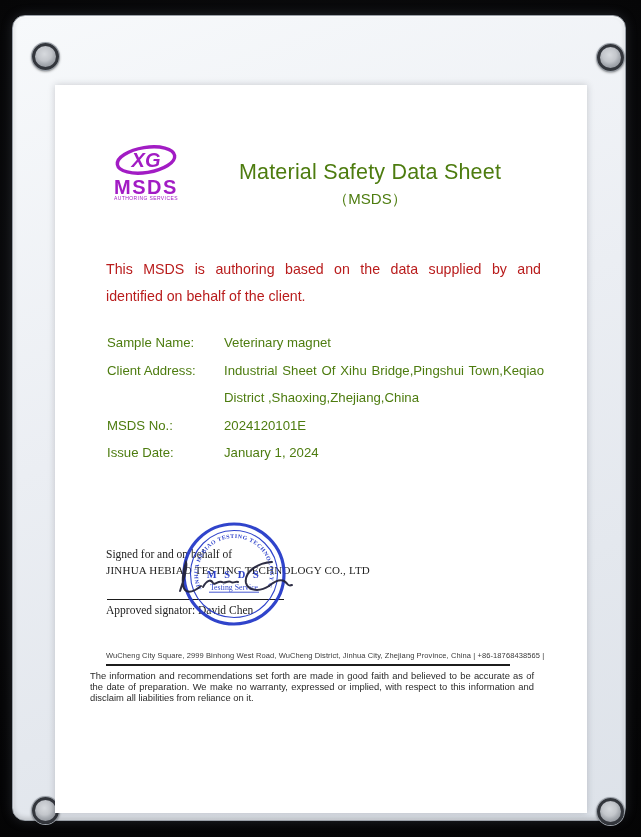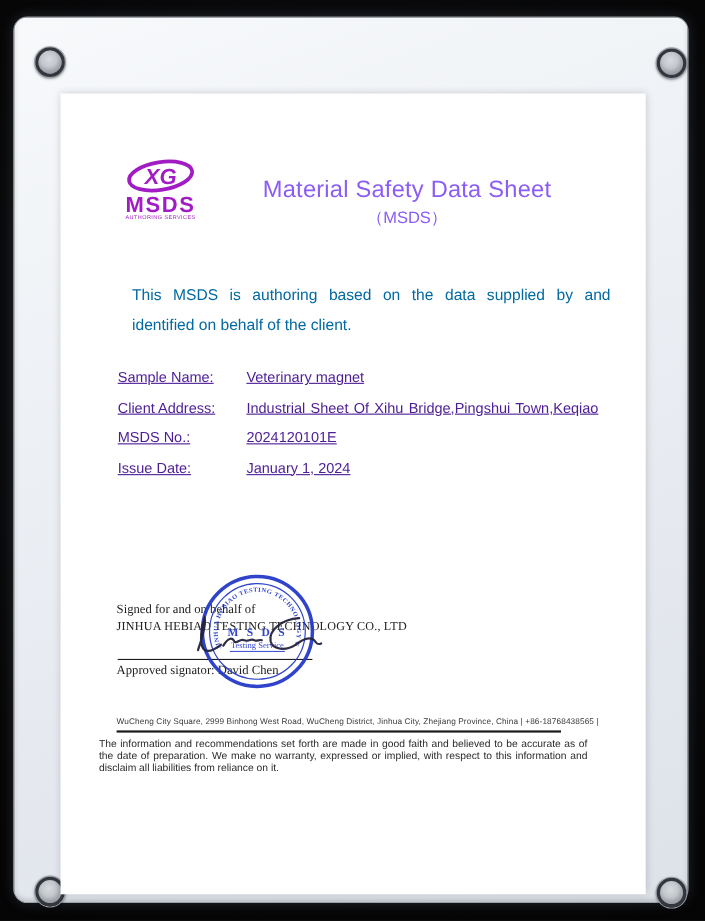--- a/index.html
+++ b/index.html
@@ -29,29 +29,29 @@
     position:absolute;left:55px;top:57px;width:532px;height:728px;background:#fff;
     box-shadow:0 0 7px rgba(40,45,55,.22);
     color:#1e1e1e;
     margin-top:28px;
   }
   
   .logo{position:absolute;left:54px;top:56px;width:74px;text-align:center;}
   .logo .mark{display:block;margin:0 auto;}
   .logo .name{font-weight:bold;font-size:20px;letter-spacing:1.5px;color:#a21cc4;line-height:14px;margin-top:1px;}
   .logo .tagline{font-size:5px;letter-spacing:.4px;color:#a21cc4;line-height:6px;margin-top:1px;}
-  .titles{position:absolute;left:98px;right:0;top:74px;text-align:center;color:#8b5cf6;}
+  .titles{position:absolute;left:98px;right:0;top:74px;text-align:center;color:#4d7c0f;}
   .titles .t1{font-size:21.5px;font-weight:500;line-height:26px;letter-spacing:.2px;}
   .titles .t2{font-size:15px;font-weight:500;line-height:26px;margin-top:1px;}
   
-  .intro{position:absolute;left:65px;top:171px;width:435px;font-size:14.2px;color:#0369a1;}
+  .intro{position:absolute;left:51px;top:171px;width:435px;font-size:14.2px;color:#b91c1c;}
   .intro .l1{text-align:justify;text-align-last:justify;line-height:27px;}
   .intro .l2{line-height:27px;}
   
-  .fields{position:absolute;left:52px;top:249px;width:437px;font-size:13.2px;color:#4c1d95;text-decoration:underline;}
+  .fields{position:absolute;left:52px;top:249px;width:437px;font-size:13.2px;color:#4d7c0f;}
   .frow{display:flex;margin-bottom:10.5px;}
   .flabel{width:117px;flex:0 0 117px;line-height:17px;}
   .fvalue{flex:1;line-height:17px;}
   .fvalue .wrap1{text-align:justify;text-align-last:justify;}
   .fvalue .wrap2{margin-top:10.5px;}
   
   .sig{position:absolute;left:51px;top:462px;font-family:"Liberation Serif", serif;color:#222;}
   .sig .s1{font-size:11.5px;line-height:15px;}
   .sig .s2{font-size:11px;line-height:15px;margin-top:1px;letter-spacing:.2px;}
   .sig-line{position:absolute;left:52px;top:514px;width:177px;border-top:1.6px solid #1b1b1b;}
@@ -97,20 +97,21 @@
 
     <div class="fields">
       <div class="frow">
         <div class="flabel">Sample Name:</div>
         <div class="fvalue">Veterinary magnet</div>
       </div>
       <div class="frow">
         <div class="flabel">Client Address:</div>
         <div class="fvalue">
           <div class="wrap1">Industrial Sheet Of Xihu Bridge,Pingshui Town,Keqiao</div>
+          <div class="wrap2">District ,Shaoxing,Zhejiang,China</div>
         </div>
       </div>
       <div class="frow">
         <div class="flabel">MSDS No.:</div>
         <div class="fvalue">2024120101E</div>
       </div>
       <div class="frow">
         <div class="flabel">Issue Date:</div>
         <div class="fvalue">January 1, 2024</div>
       </div>

